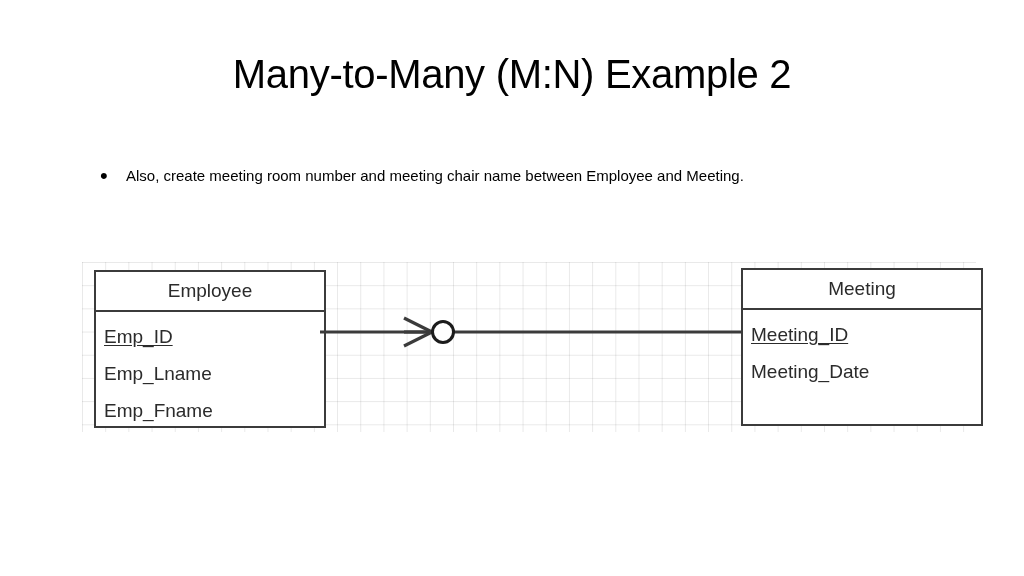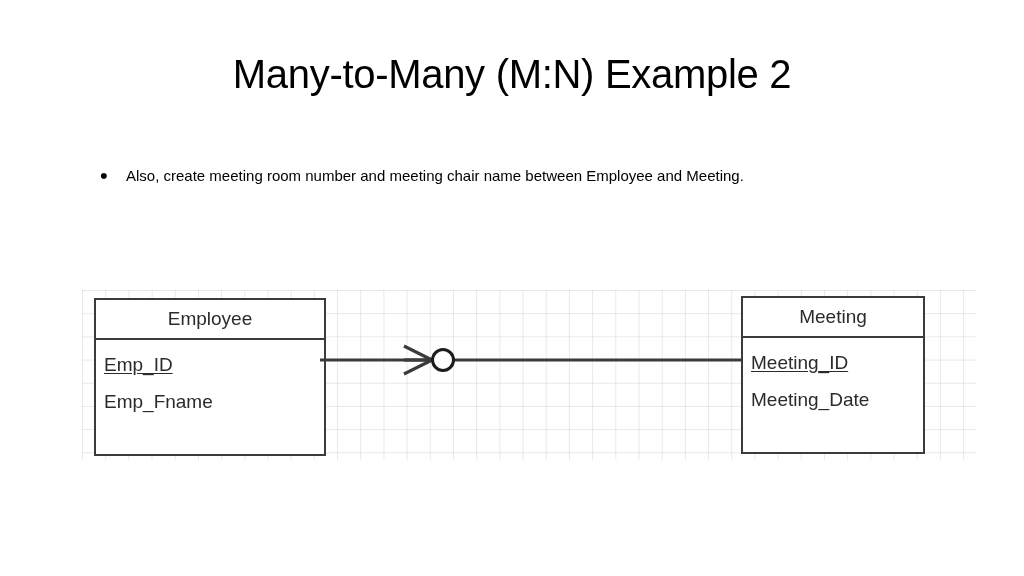--- a/index.html
+++ b/index.html
@@ -58,21 +58,20 @@
     font-weight: 400;
   }
 
   
   .diagram {
     position: absolute;
     left: 82px;
     top: 262px;
     width: 894px;
     height: 170px;
-    margin-top: 28px;
   }
   .grid-bg {
     position: absolute;
     inset: 0;
     background-image:
       linear-gradient(to right, rgba(0,0,0,0.085) 1px, transparent 1px),
       linear-gradient(to bottom, rgba(0,0,0,0.085) 1px, transparent 1px);
     background-size: 23.2px 23.2px;
     background-position: 0 0;
   }
@@ -86,21 +85,21 @@
   }
   .entity.employee {
     left: 12px;
     top: 8px;
     width: 232px;
     height: 158px;
   }
   .entity.meeting {
     left: 659px;
     top: 6px;
-    width: 184px;
+    width: 242px;
     height: 158px;
   }
   .entity-header {
     height: 40px;
     border-bottom: 2.5px solid #3b3b3b;
     display: flex;
     align-items: center;
     justify-content: center;
     box-sizing: border-box;
   }
@@ -151,20 +150,21 @@
 <div class="diagram">
 
   <div class="grid-bg"></div>
 
   <div class="entity employee">
     <div class="entity-header">
       <span class="entity-header-label">Employee</span>
     </div>
     <div class="entity-attrs">
       <div class="attr pk">Emp_ID</div>
+      <div class="attr">Emp_Lname</div>
       <div class="attr">Emp_Fname</div>
     </div>
   </div>
 
   <svg class="connector" viewBox="0 0 430 48">
 
     <line x1="0" y1="24" x2="430" y2="24" stroke="#3b3b3b" stroke-width="3.2"></line>
 
     <g>
       <line x1="112" y1="24" x2="84" y2="10" stroke="#3b3b3b" stroke-width="3.2"></line>

